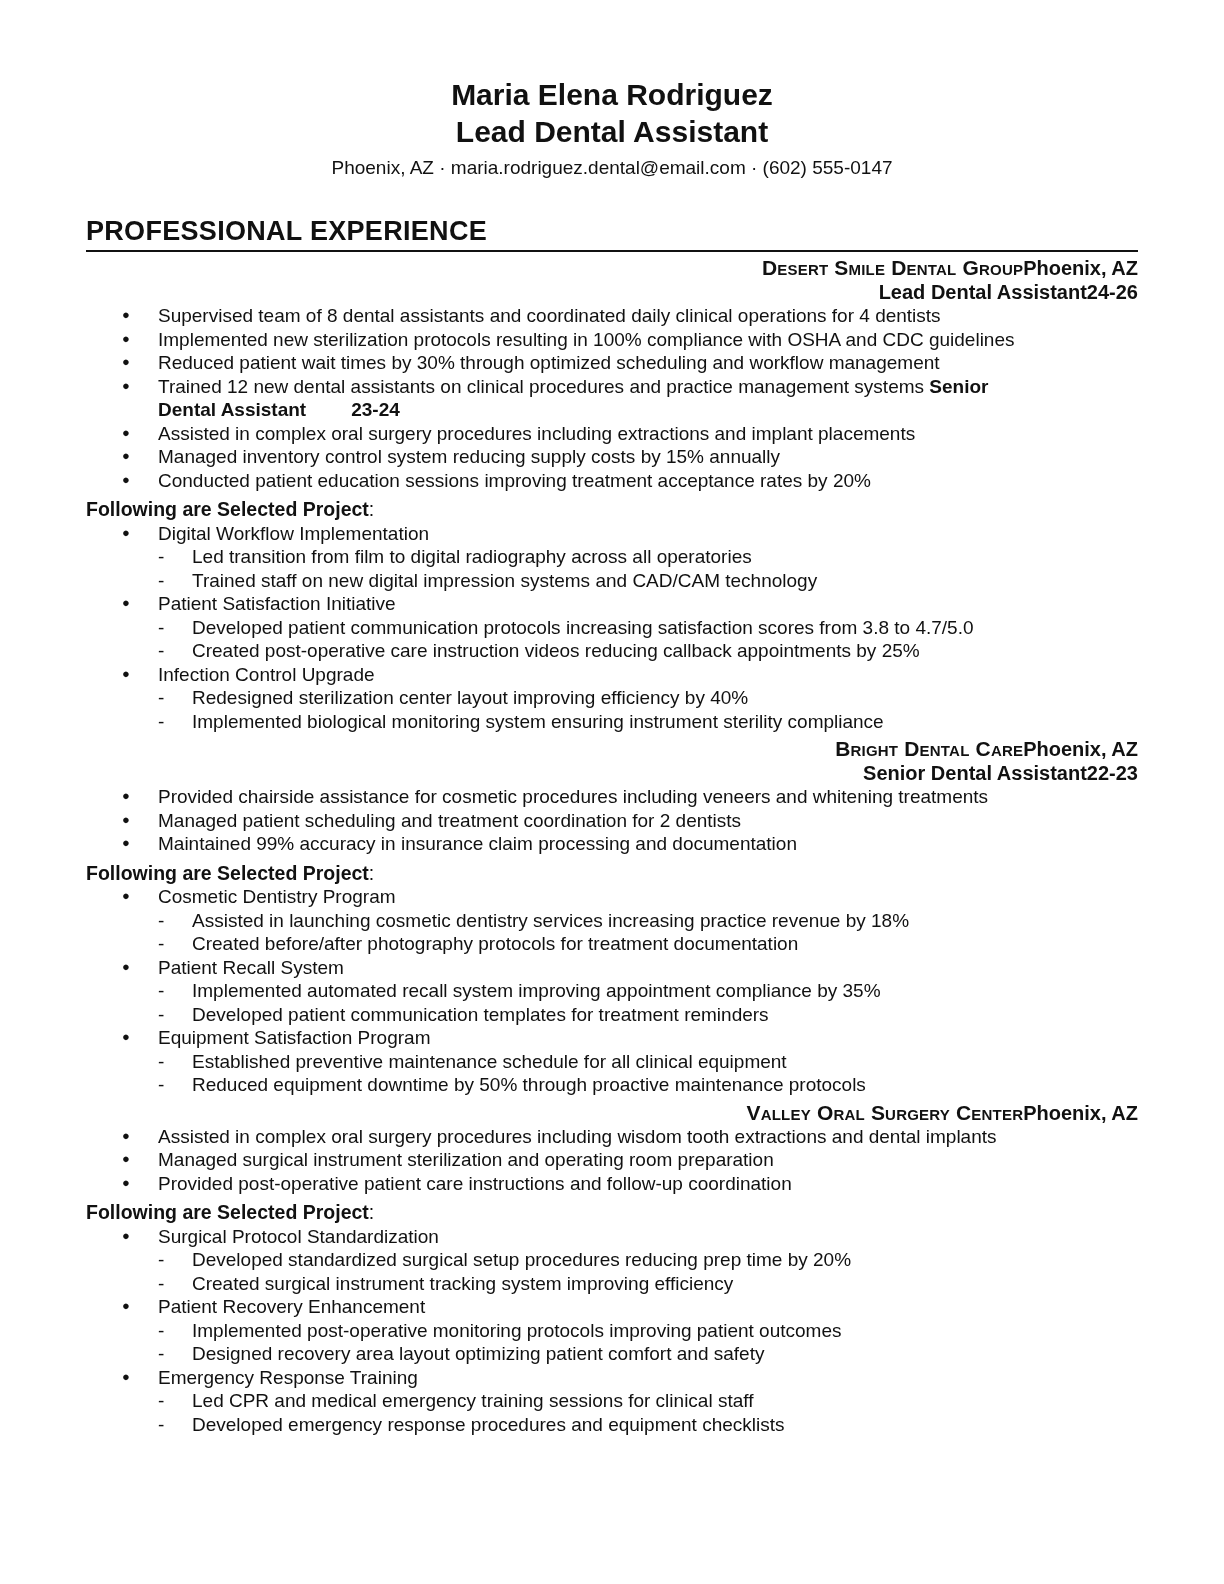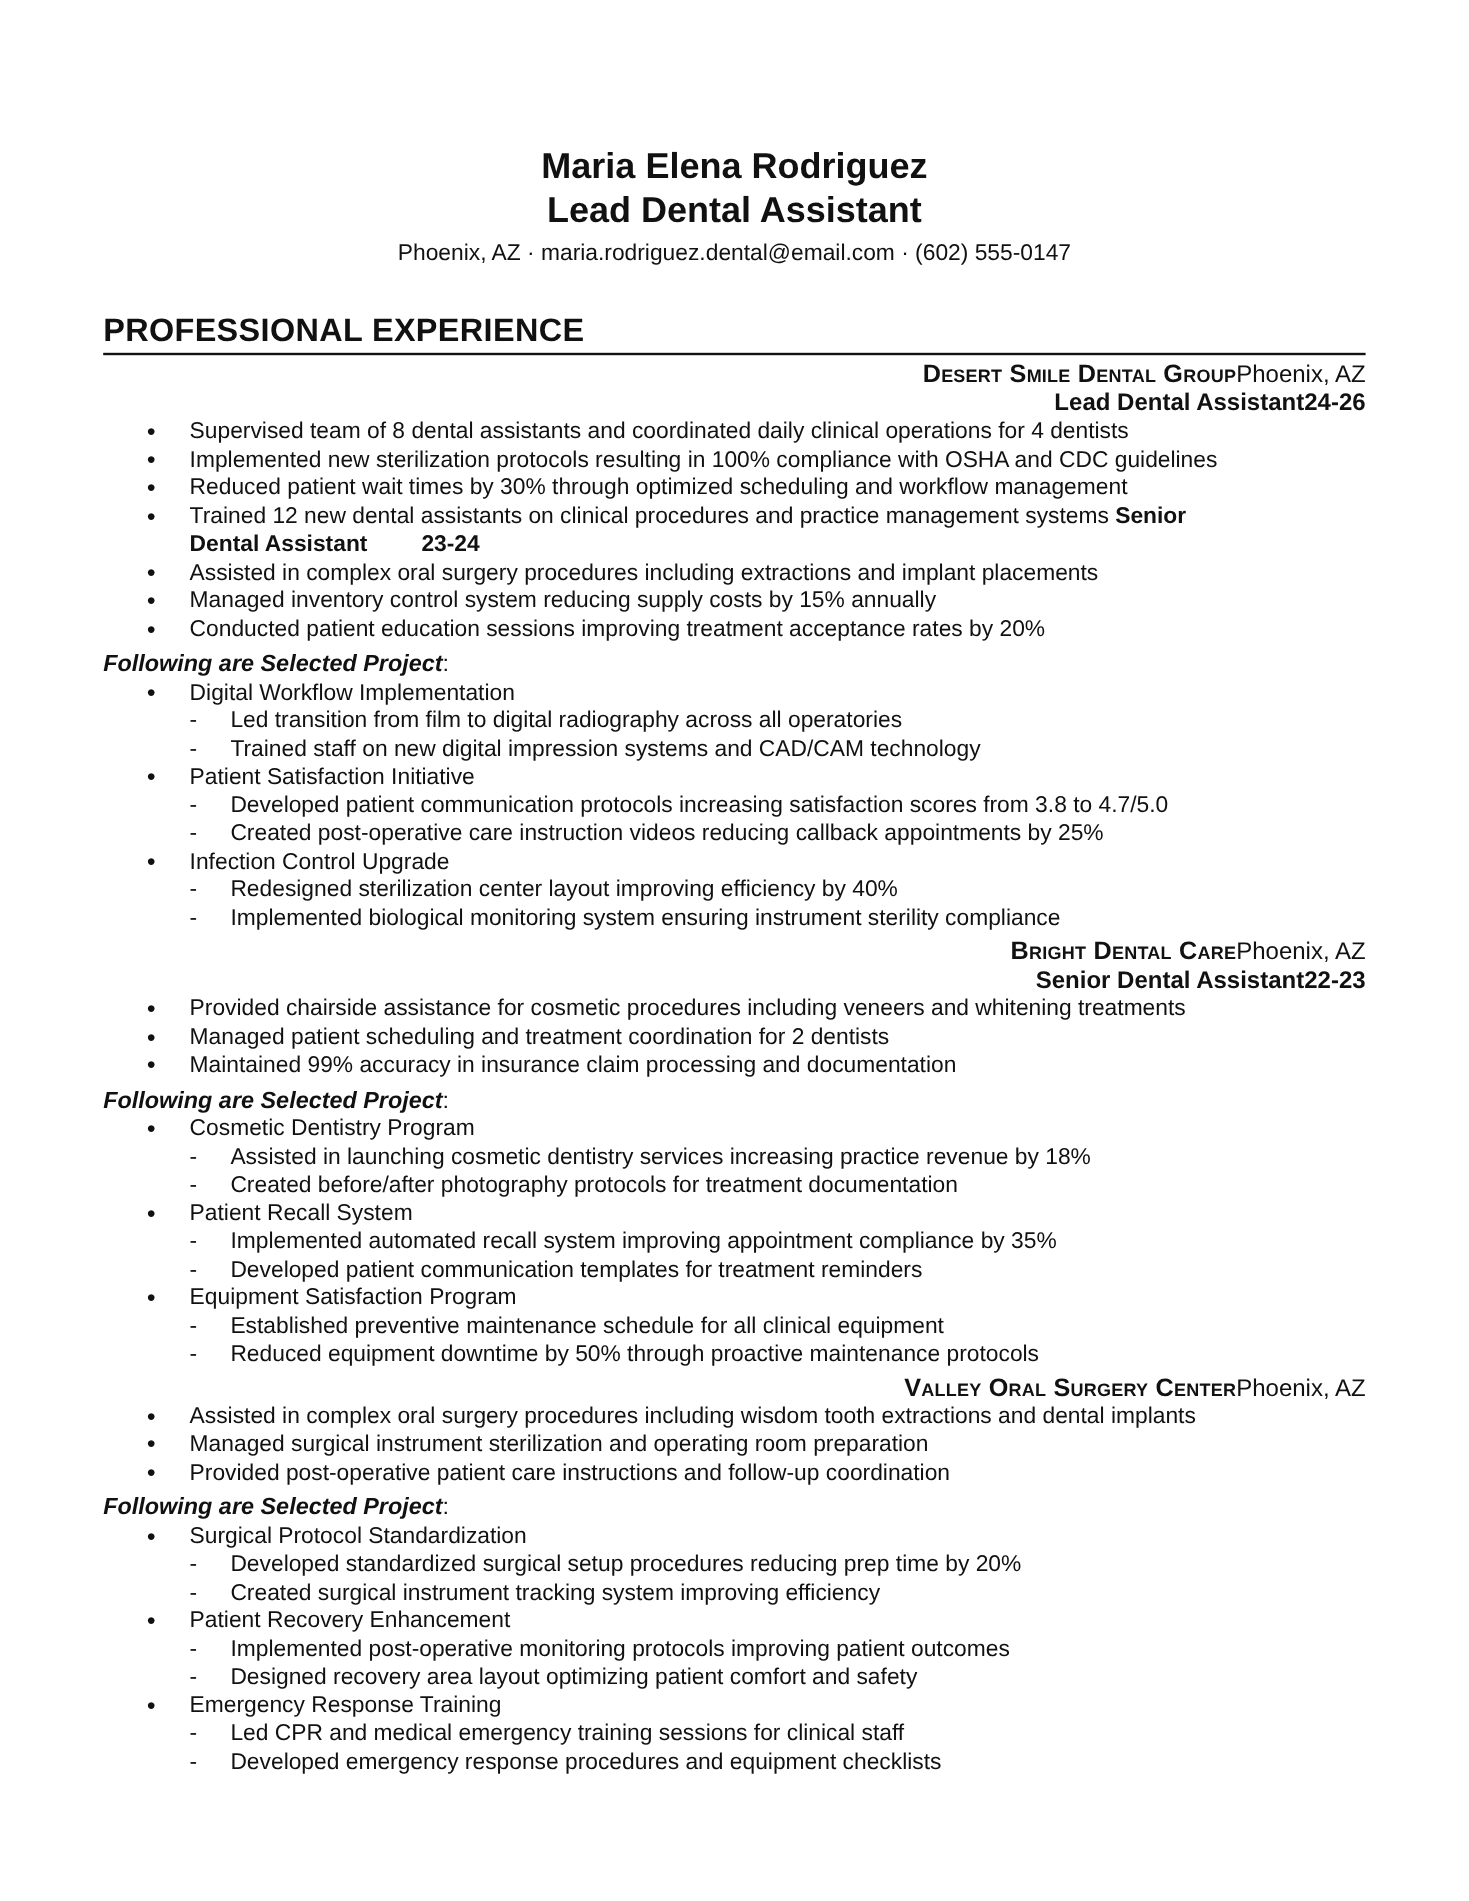--- a/index.html
+++ b/index.html
@@ -3,55 +3,55 @@
 <meta charset="utf-8">
 <style>
   * { margin:0; padding:0; box-sizing:border-box; }
   html, body { background:#ffffff; }
   body {
     width:1224px; height:1584px;
     font-family:"Liberation Sans", sans-serif;
     color:#111111;
     overflow:hidden;
   }
-  .page { padding:120px 86px 0 86px; }
+  .page { padding:76px 86px 0 86px; }
 
   
   .hdr { text-align:center; }
   .hdr .name  { font-size:30px; font-weight:bold; line-height:37px; }
   .hdr .title { font-size:30px; font-weight:bold; line-height:37px; }
   .hdr .contact { font-size:19px; line-height:24px; margin-top:6px; }
 
   
   .sec-h {
     margin-top:36px;
     font-size:27px; font-weight:bold; letter-spacing:0.3px;
     padding-bottom:3px;
     border-bottom:2px solid #111111;
   }
 
   
   .job { margin-top:4px; }
   .jobrow { display:flex; justify-content:flex-end; align-items:baseline; line-height:24px; }
   .company { font-size:21px; font-weight:bold; font-variant:small-caps; letter-spacing:0.2px; }
-  .loc   { font-size:20px; font-weight:normal; }
+  .loc   { font-size:20px; font-weight:bold; }
   .role  { font-size:20px; font-weight:bold; line-height:24px; }
   .dates { font-size:20px; font-weight:bold; }
 
   
   .b1 { position:relative; padding-left:72px; font-size:19px; line-height:23.5px; }
   .m1 { position:absolute; left:36px; top:-1px; font-size:13px; }
   .b2 { position:relative; padding-left:106px; font-size:19px; line-height:23.5px; }
   .m2 { position:absolute; left:72px; top:0; }
   .b1 strong, .b2 strong { font-weight:bold; }
   .tab { display:inline-block; width:45px; }
 
   
   .following { margin-top:6px; font-size:19.5px; line-height:23.5px; font-weight:bold; }
-  .following .fl { font-style:italic; }
+  .following .fl { }
   .following .fcolon { font-weight:normal; font-style:normal; }
 </style>
 </head>
 <body>
 
 <div class="page">
   <div class="hdr">
     <div class="name">Maria Elena Rodriguez</div>
     <div class="title">Lead Dental Assistant</div>
     <div class="contact">Phoenix, AZ · maria.rodriguez.dental@email.com · (602) 555-0147</div>

